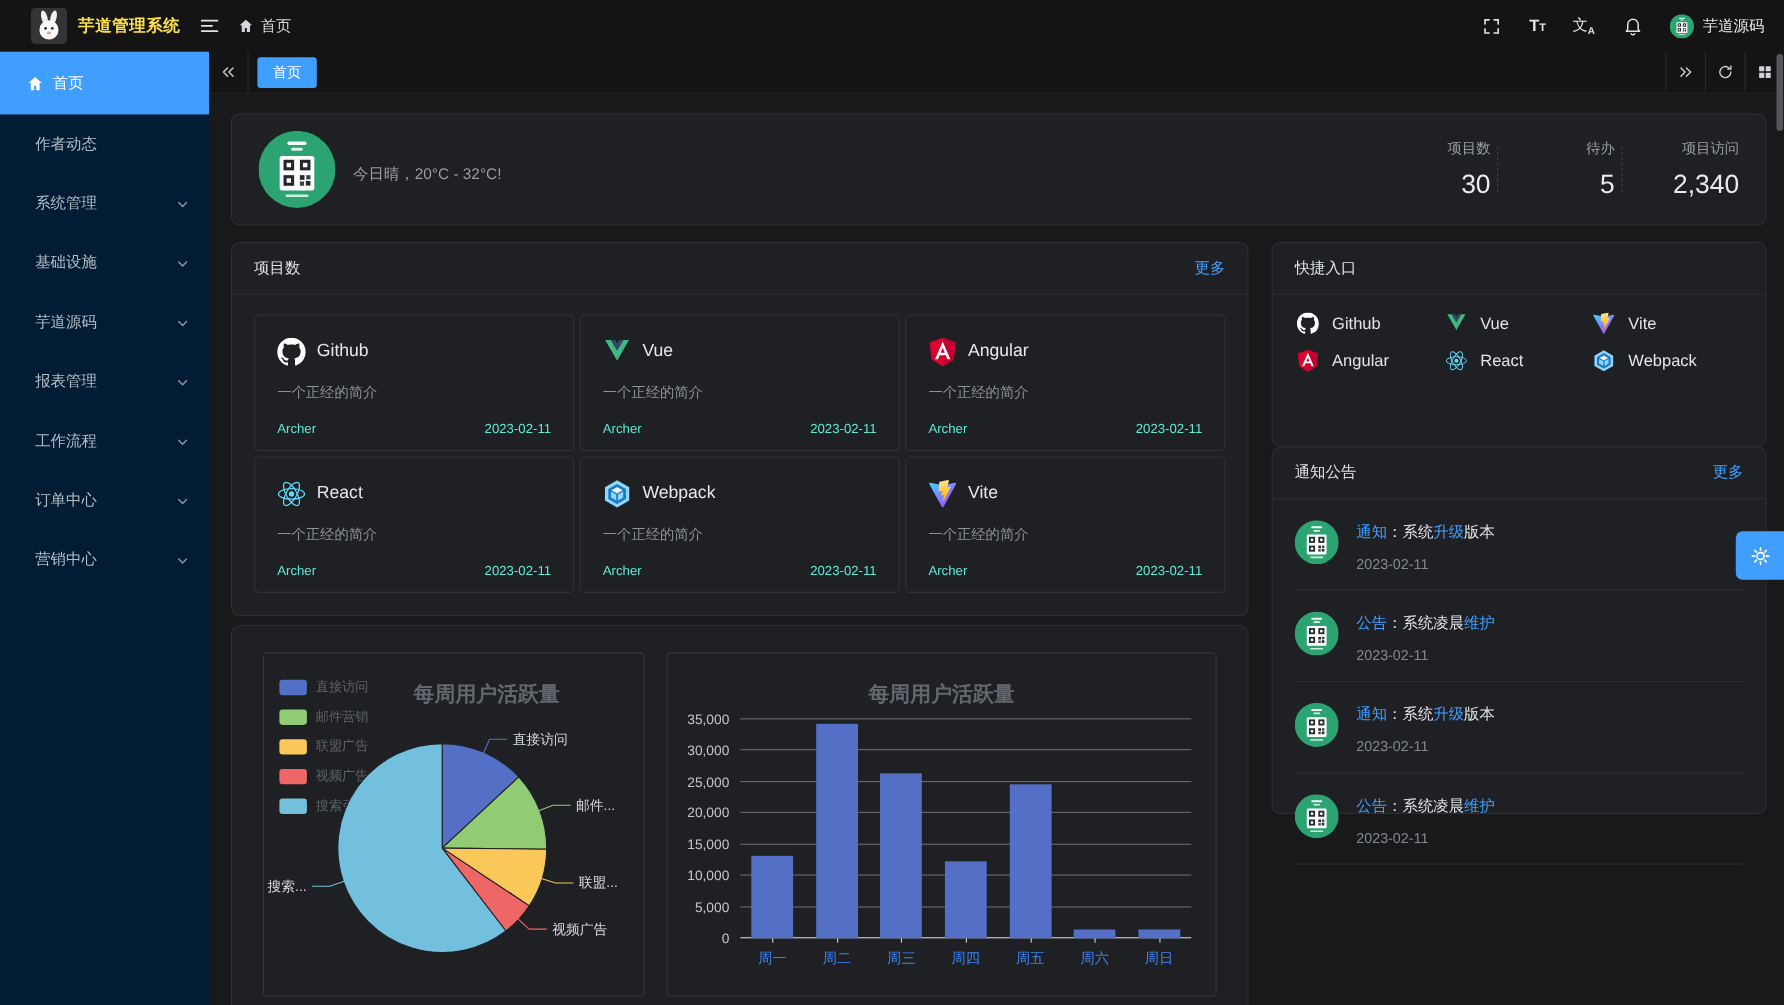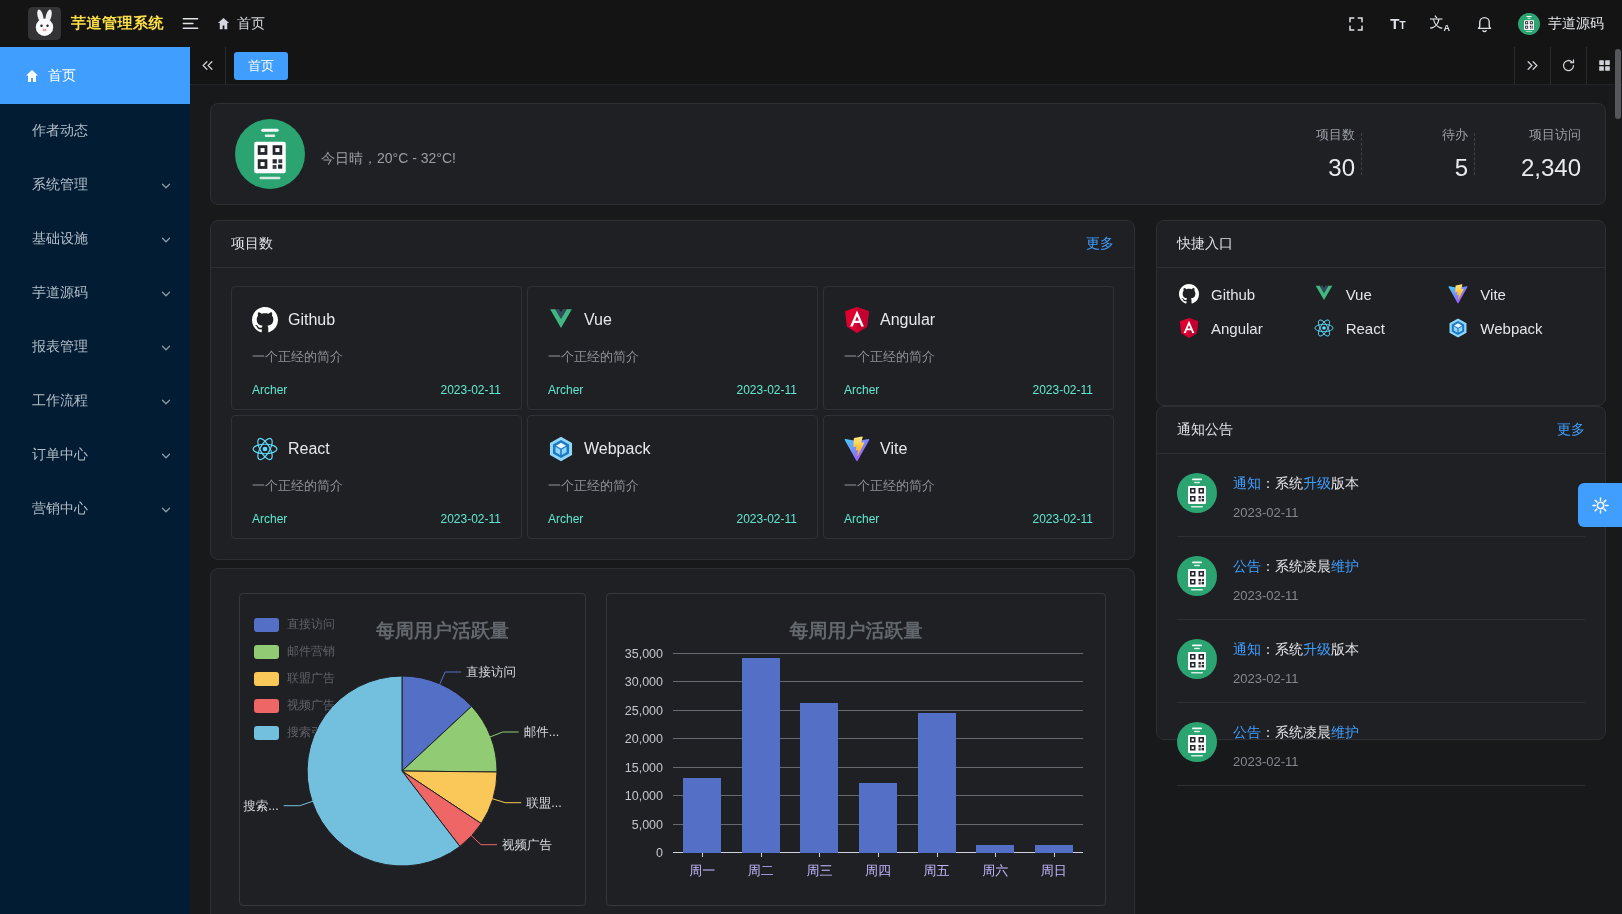--- a/index.html
+++ b/index.html
@@ -95,21 +95,21 @@
   .piesvg { position:absolute; left:0; bottom:0; }
   .plot { position:absolute; left:66px; right:22px; top:60px; bottom:52px; }
   .gline { position:absolute; left:0; right:0; height:1px; background:rgba(222,228,240,.38); }
   .gline.zero { background:#cdd2dc; }
   .ylab { position:absolute; right:100%; transform:translateY(-50%); padding-right:10px;
     font-size:12.5px; color:#c2c6cd; white-space:nowrap; }
   .slots { position:absolute; inset:0; display:flex; }
   .slot { flex:1; position:relative; }
   .vbar { position:absolute; bottom:0; left:50%; transform:translateX(-50%); width:38px; }
   .xlab { position:absolute; top:100%; left:50%; transform:translateX(-50%); margin-top:9px;
-    font-size:13px; color:#c4b5fd; white-space:nowrap;}
+    font-size:13px; color:#3b82f6; white-space:nowrap;}
   .xtick { position:absolute; top:100%; left:50%; width:1px; height:4px; background:#cdd2dc; }
   
   .sc-card { height:186px; }
   .sc-grid { display:grid; grid-template-columns:repeat(3,1fr); row-gap:14px; padding:16px 22px; }
   .sc-item { display:flex; align-items:center; gap:12px; cursor:pointer; }
   .sc-item svg { width:20px; height:20px; flex:none;}
   .sc-item .sl { font-size:15px; color:#e2e4e9; }
   
   .nt-card { height:334px; }
   .nt-list { padding:0 20px; }

